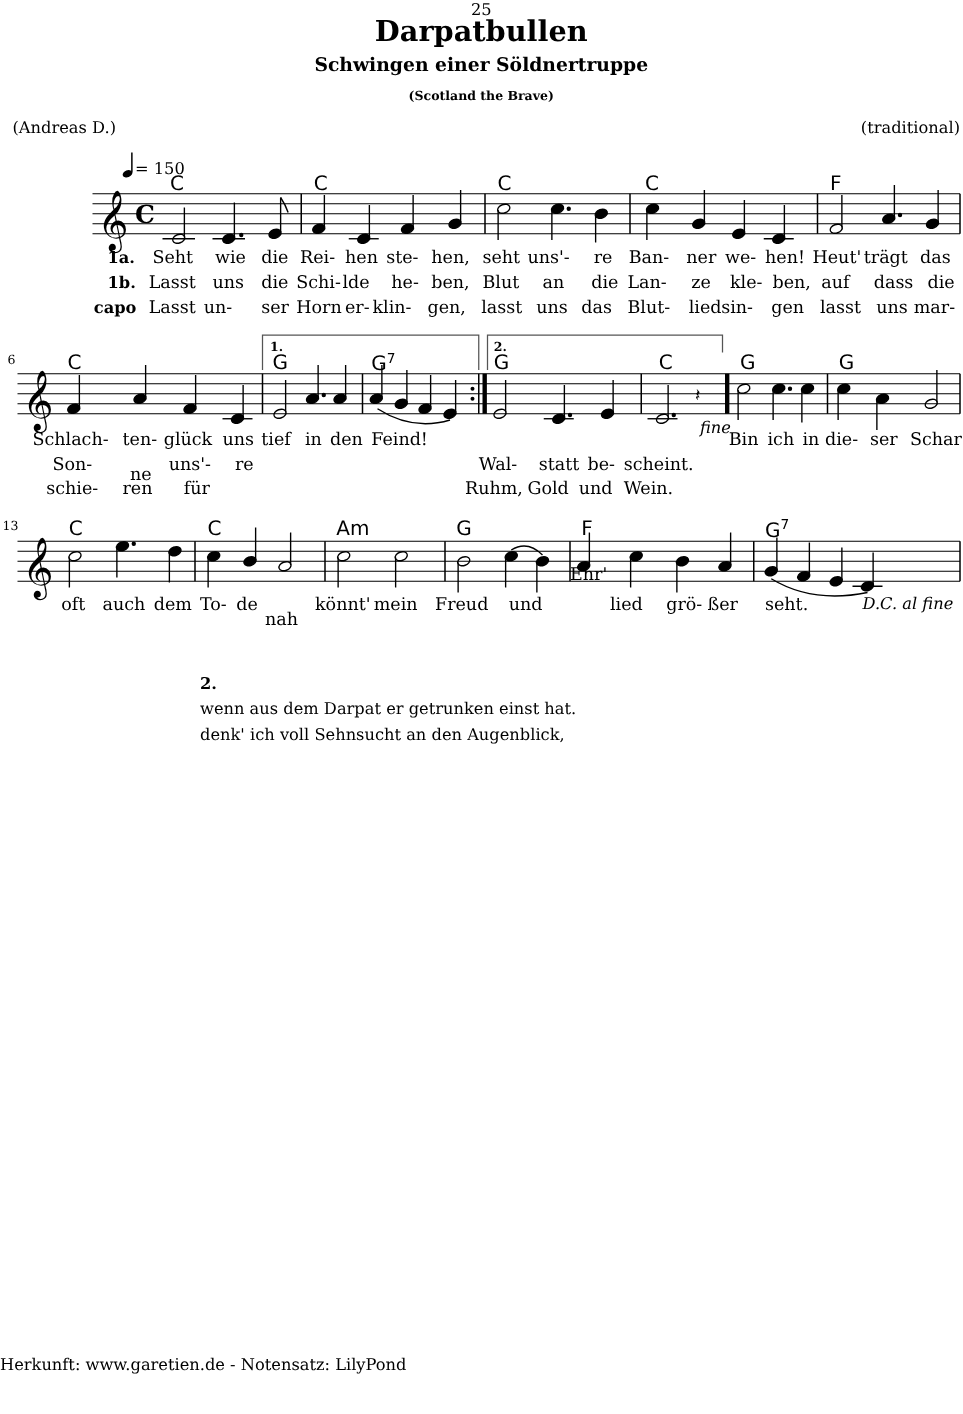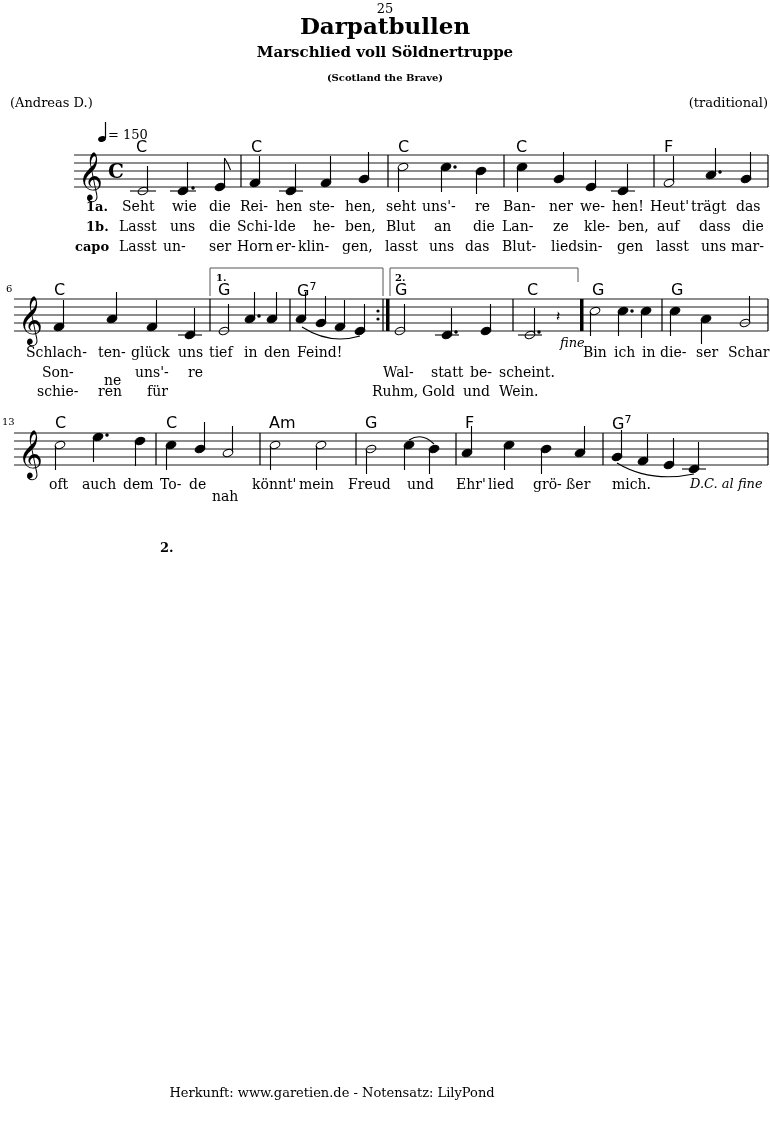--- a/index.html
+++ b/index.html
@@ -14,29 +14,29 @@
   .composer { top: 95px; right: 2px; font-size: 13px; }
   .tempo { top: 121px; left: 96px; font-size: 13px; }
   .lyric { font-size: 14px; position: absolute; white-space: nowrap; }
   .verse-label { font-weight: bold; font-size: 13px; position: absolute; white-space: nowrap; }
   .chord { font-family: "DejaVu Sans", "Liberation Sans", sans-serif; font-size: 16px; position: absolute; }
   .chord sup { font-size: 11px; }
   .barnum { font-size: 10px; position: absolute; }
   .dyn { font-style: italic; font-size: 13px; position: absolute; white-space: nowrap; }
   .verse2 { top: 538px; left: 160px; font-size: 13px; line-height: 20.3px; }
   .verse2 .vnum { font-weight: bold; }
-  .footer { top: 1085px; left: 0; width: 664px; text-align: center; font-size: 13px; }
+  .footer { top: 1085px; left: 0; width: 664px; text-align: left; font-size: 13px; }
   svg.score { position: absolute; left: 0; top: 0; }
 </style>
 </head>
 <body>
 
 <div class="abs pagenum">25</div>
 <div class="abs title">Darpatbullen</div>
-<div class="abs subtitle">Marschlied voll Söldnertruppe</div>
+<div class="abs subtitle">Schwingen einer Söldnertruppe</div>
 <div class="abs subsubtitle">(Scotland the Brave)</div>
 <div class="abs poet">(Andreas D.)</div>
 <div class="abs composer">(traditional)</div>
 <div class="abs tempo">
   <svg width="12" height="22" viewBox="0 0 12 22" style="vertical-align:-4px">
     <line x1="9.5" y1="1" x2="9.5" y2="17" stroke="#000" stroke-width="1.2"></line>
     <ellipse cx="6" cy="18" rx="4" ry="2.8" transform="rotate(-20 6 18)" fill="#000"></ellipse>
   </svg><span>= 150</span>
 </div>
 
@@ -386,24 +386,26 @@
   <span class="lyric" style="left:49px;top:476px">oft</span>
   <span class="lyric" style="left:82px;top:476px">auch</span>
   <span class="lyric" style="left:123px;top:476px">dem</span>
   <span class="lyric" style="left:160px;top:476px">To-</span>
   <span class="lyric" style="left:189px;top:476px">de</span>
   <span class="lyric" style="left:212px;top:488px">nah</span>
   <span class="lyric" style="left:252px;top:476px">könnt'</span>
   <span class="lyric" style="left:299px;top:476px">mein</span>
   <span class="lyric" style="left:348px;top:476px">Freud</span>
   <span class="lyric" style="left:407px;top:476px">und</span>
-  <span class="lyric" style="left:456px;top:476px">Ehr'</span>
+  <span class="lyric" style="left:456px;top:452px">Ehr'</span>
   <span class="lyric" style="left:488px;top:476px">lied</span>
   <span class="lyric" style="left:533px;top:476px">grö-</span>
   <span class="lyric" style="left:566px;top:476px">ßer</span>
-  <span class="lyric" style="left:612px;top:476px">mich.</span>
+  <span class="lyric" style="left:612px;top:476px">seht.</span>
 </div>
 
 <div class="abs verse2">
   <div class="vnum">2.</div>
+  <div>wenn aus dem Darpat er getrunken einst hat.</div>
+  <div>denk' ich voll Sehnsucht an den Augenblick,</div>
 </div>
 
 <div class="abs footer">Herkunft: www.garetien.de - Notensatz: LilyPond</div>
 
 </body></html>

